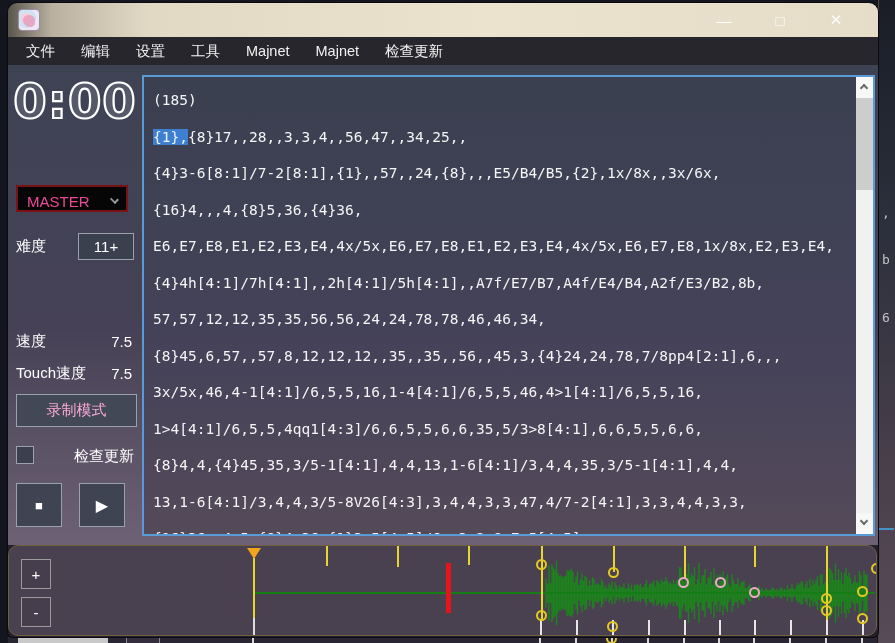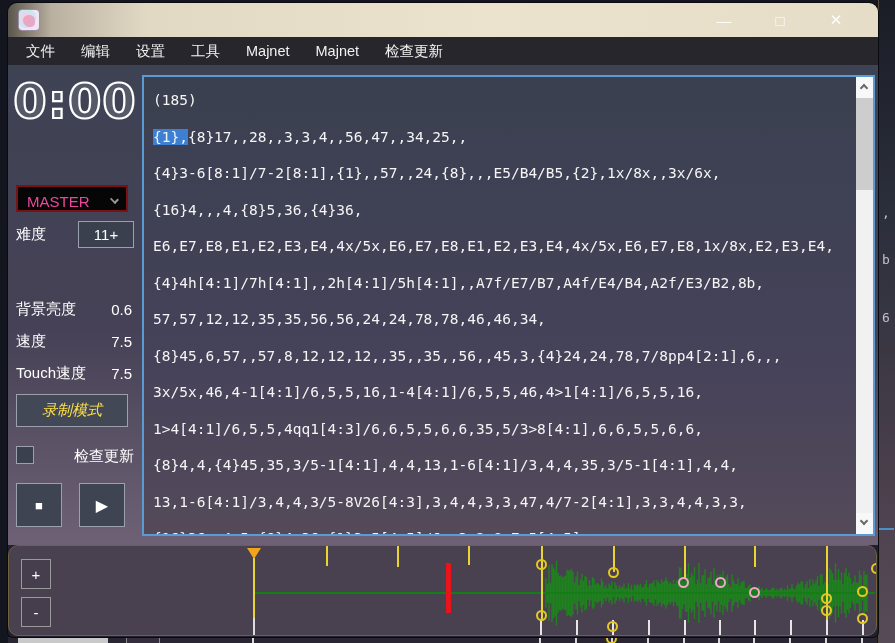--- a/index.html
+++ b/index.html
@@ -49,22 +49,22 @@
   .line-ind { position:absolute; left:0; right:0; top:74px; text-align:center; color:#fff; font-size:15px; }
   .dd { position:absolute; left:8px; top:120px; width:112px; height:27px; background:#060606;
     border:2px solid #7a1114; display:flex; align-items:flex-end; color:#ec4899;
     font-size:15px; padding-left:9px; }
   .dd-chev { position:absolute; right:8px; top:9px; width:7px; height:7px;
     border-right:2px solid #9a9a9a; border-bottom:2px solid #9a9a9a; transform:rotate(45deg) scale(1,.8); }
   .srow { position:absolute; left:8px; width:118px; height:27px; display:flex; align-items:center; color:#fff; font-size:15px; }
   .srow .val-box { position:absolute; right:0; width:56px; height:27px; background:#3b404e;
     border:1px solid #9aa0ac; color:#fff; font-size:15px; display:flex; align-items:center; justify-content:center; }
   .srow .val-plain { position:absolute; right:2px; font-size:15px; color:#fff; }
-  .rec-btn { position:absolute; left:8px; top:329px; width:112px; height:33px; background:#434857;
-    border:1px solid #9aa0ac; color:#fde047; font-size:15px; display:flex; align-items:center; justify-content:center;font-style:italic; }
+  .rec-btn { position:absolute; left:8px; top:329px; width:121px; height:33px; background:#434857;
+    border:1px solid #9aa0ac; color:#f9a8d4; font-size:15px; display:flex; align-items:center; justify-content:center; }
   .chk-row { position:absolute; left:8px; right:8px; top:381px; height:18px; }
   .chk { position:absolute; left:0; top:0; width:18px; height:18px; background:#3b404e; border:1px solid #9aa0ac; }
   .chk-label { position:absolute; right:0; top:1px; color:#fff; font-size:15px; }
   .tp-btn { position:absolute; top:418px; width:46px; height:44px; background:#3f4453;
     border:1px solid #9aa0ac; color:#fff; display:flex; align-items:center; justify-content:center; }
 
   
   .editor { position:absolute; left:134px; top:10px; width:733px; height:461px;
     border:2px solid #5b9bd5; background:linear-gradient(180deg,#3a4050 0%,#454259 60%,#544a59 100%); }
   .editor-text { position:absolute; left:0; top:0; right:17px; bottom:0; overflow:hidden;
@@ -143,27 +143,23 @@
   <div class="content">
 
     <div class="sidebar">
       <div class="timer">0:00</div>
 
       <div class="dd">
         <span>MASTER</span>
         <span class="dd-chev"></span>
       </div>
 
-      <div class="srow" style="top:156px;">
+      <div class="srow" style="top:168px;">
         <span>难度</span>
         <span class="val-box">11+</span>
-      </div>
-      <div class="srow" style="top:234px;height:20px;">
-        <span>背景亮度</span>
-        <span class="val-plain">0.6</span>
       </div>
       <div class="srow" style="top:266px;height:20px;">
         <span>速度</span>
         <span class="val-plain">7.5</span>
       </div>
       <div class="srow" style="top:298px;height:20px;">
         <span>Touch速度</span>
         <span class="val-plain">7.5</span>
       </div>
 

